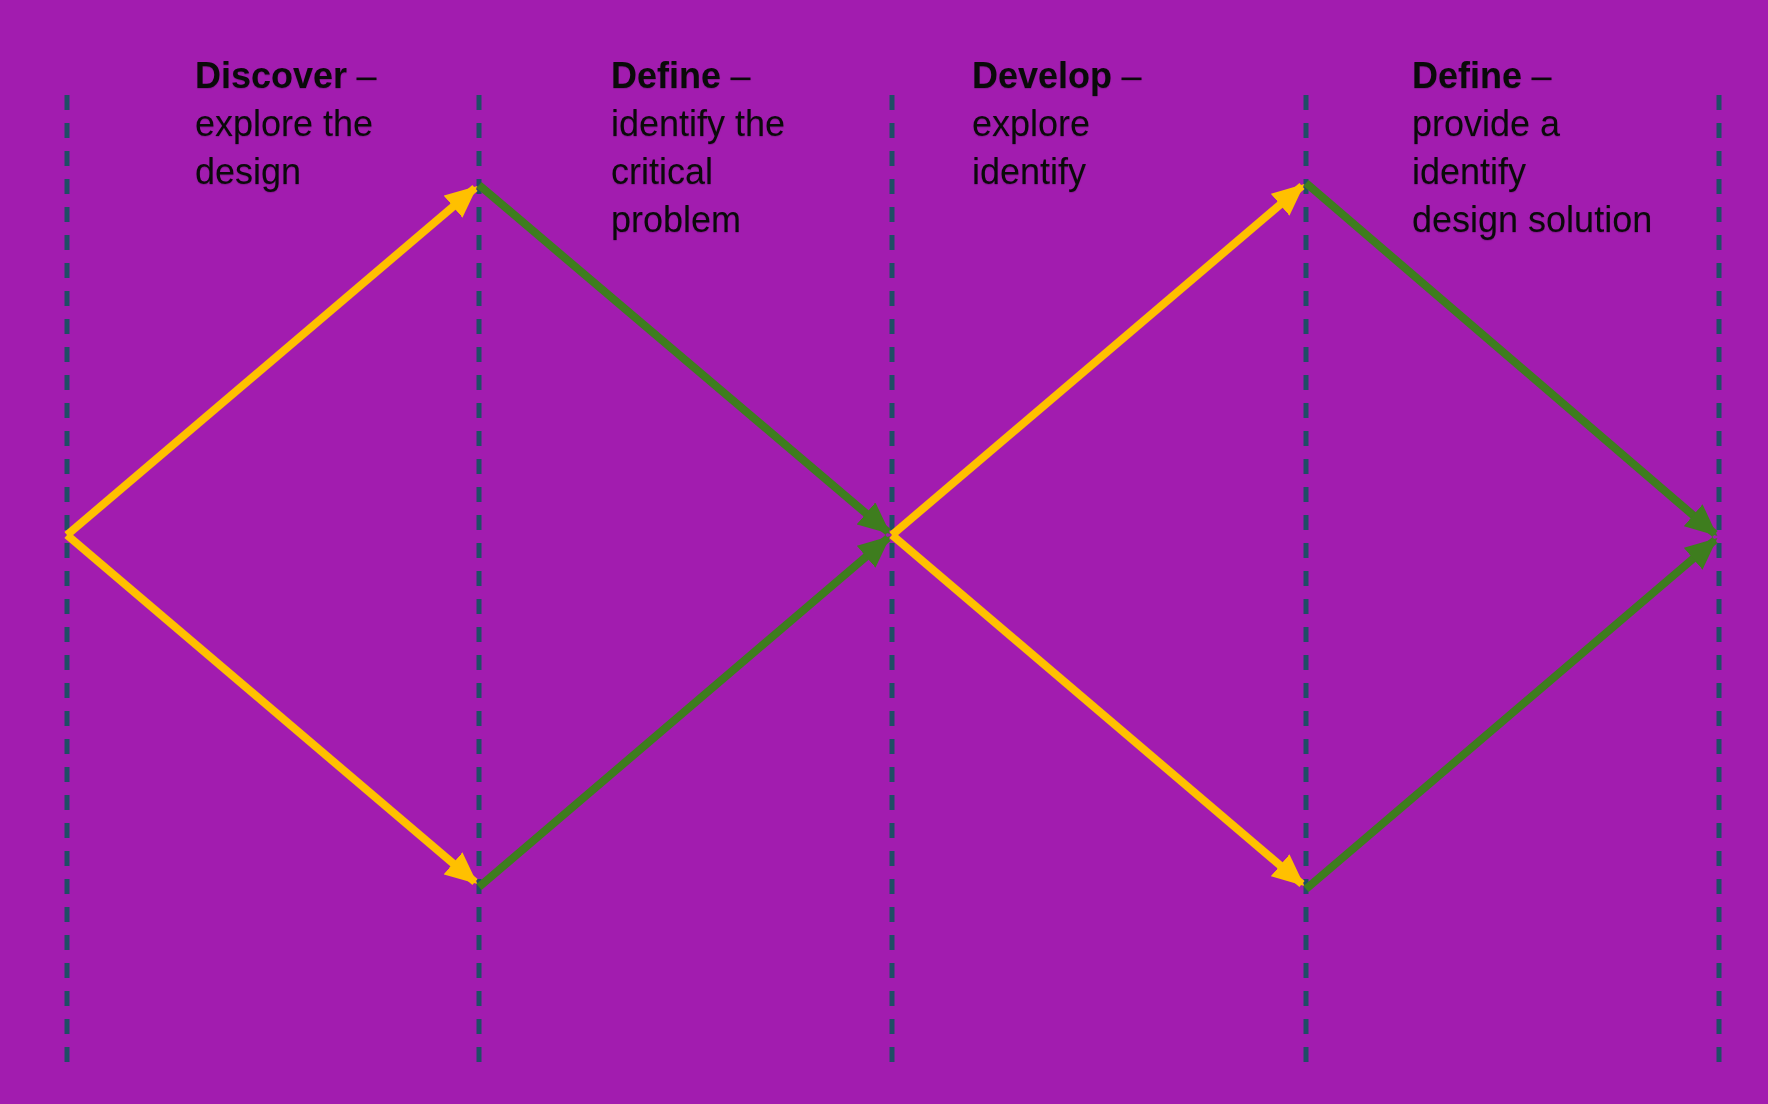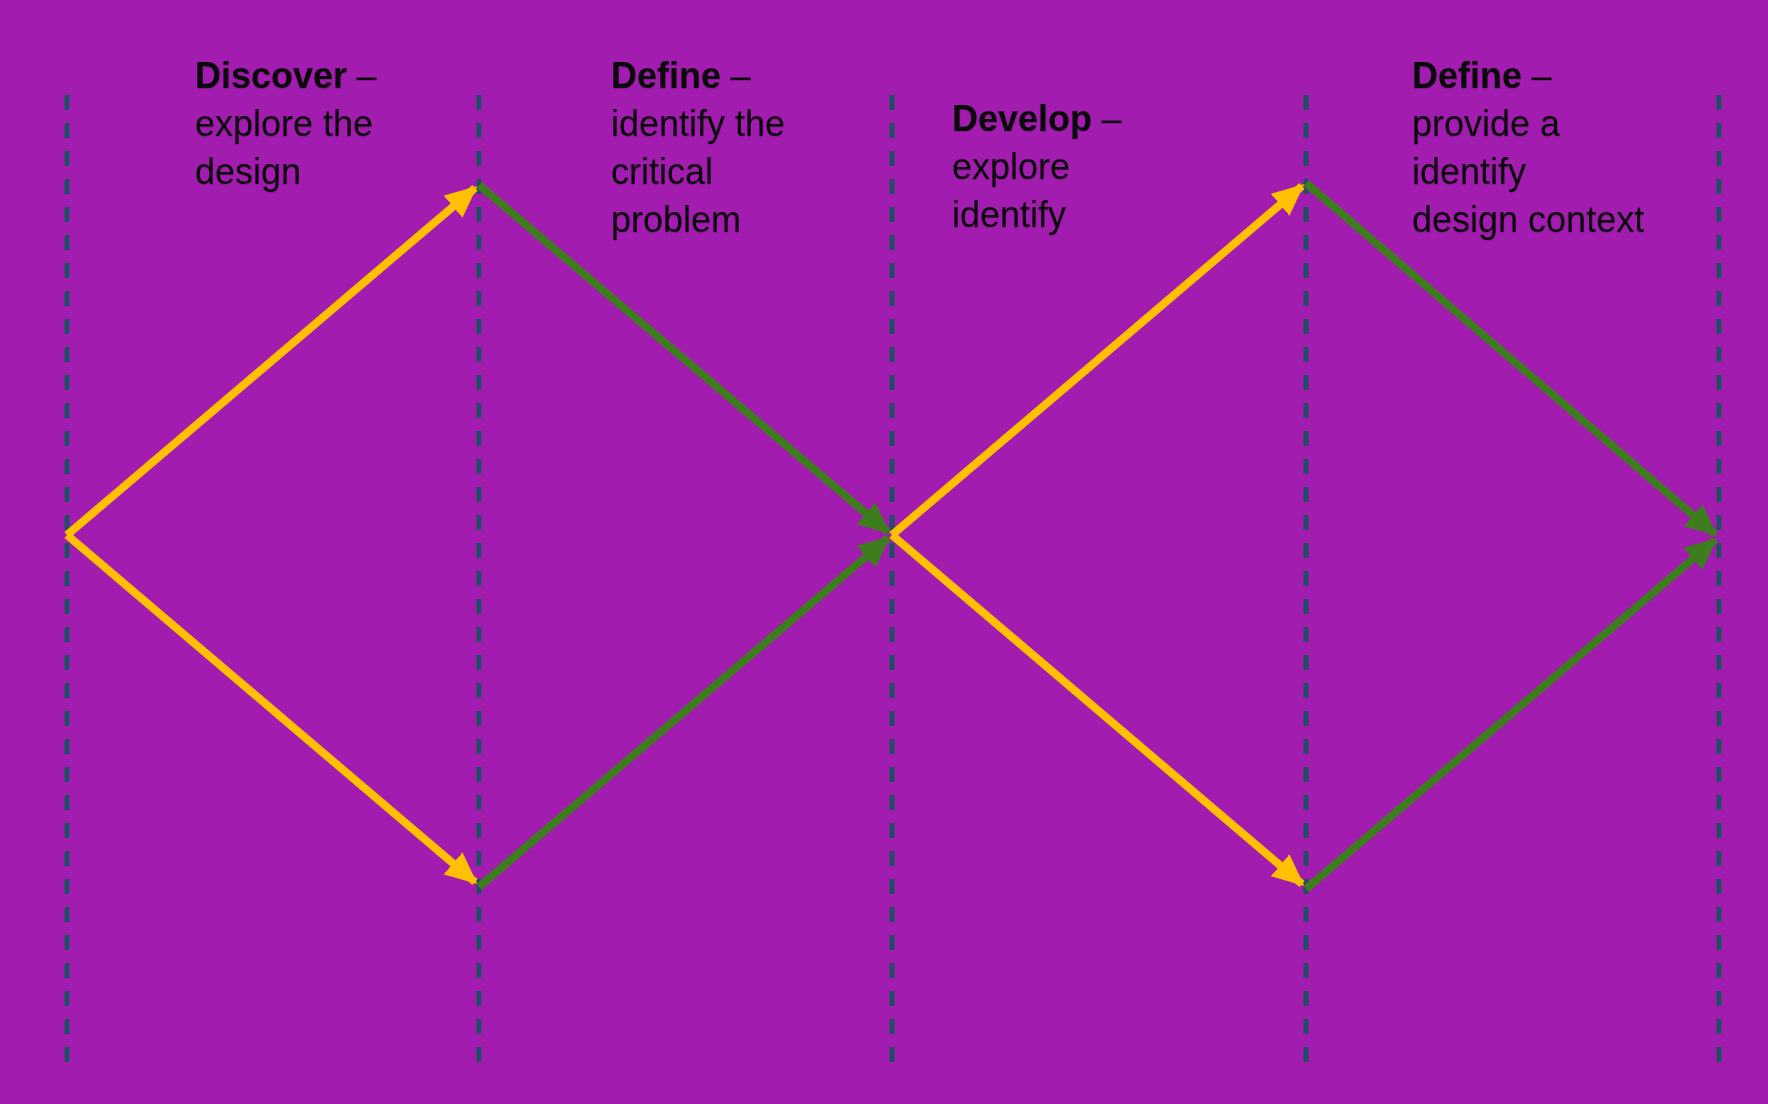--- a/index.html
+++ b/index.html
@@ -80,26 +80,26 @@
     <span class="phase-line">design</span>
   </div>
 
   <div class="phase-label" style="left:611px;">
     <span class="phase-line"><span class="phase-title">Define</span><span class="phase-sep">–</span></span>
     <span class="phase-line">identify the</span>
     <span class="phase-line">critical</span>
     <span class="phase-line">problem</span>
   </div>
 
-  <div class="phase-label" style="left:952px;margin-top:43px;">
+  <div class="phase-label" style="left:972px;">
     <span class="phase-line"><span class="phase-title">Develop</span><span class="phase-sep">–</span></span>
     <span class="phase-line">explore</span>
     <span class="phase-line">identify</span>
   </div>
 
   <div class="phase-label" style="left:1412px;">
     <span class="phase-line"><span class="phase-title">Define</span><span class="phase-sep">–</span></span>
     <span class="phase-line">provide a</span>
     <span class="phase-line">identify</span>
-    <span class="phase-line">design context</span>
+    <span class="phase-line">design solution</span>
   </div>
 
 </div>
 
 </body></html>

